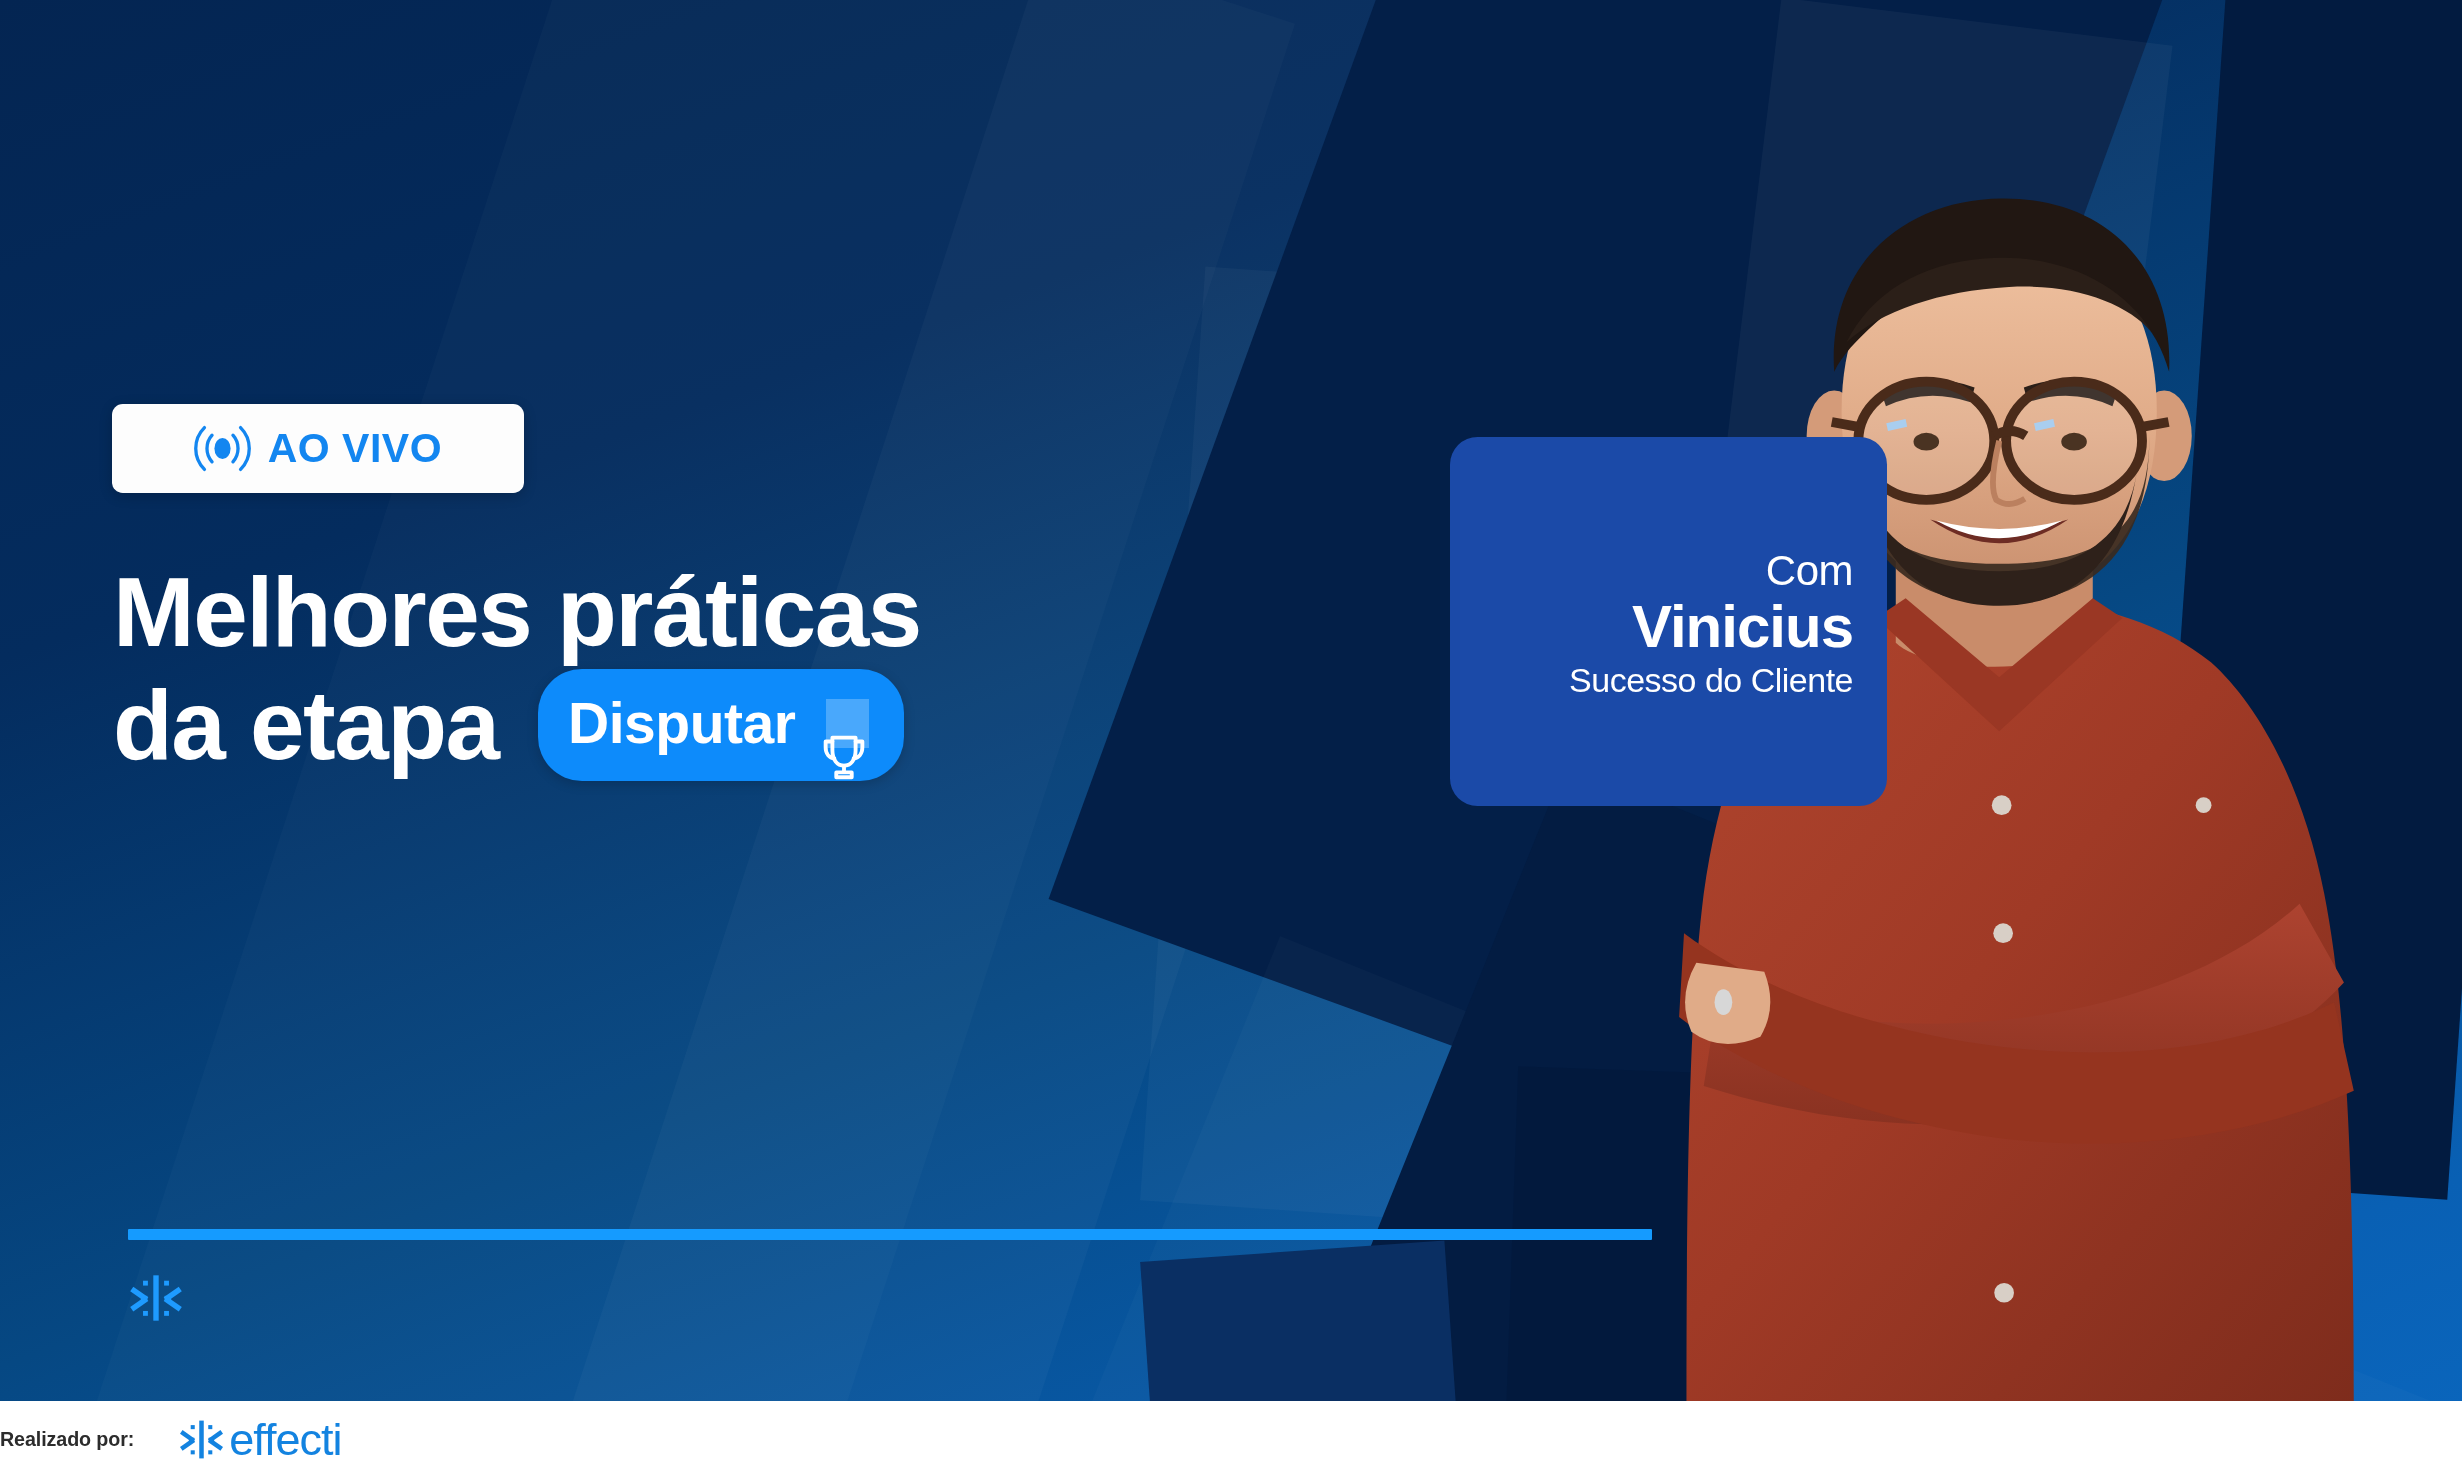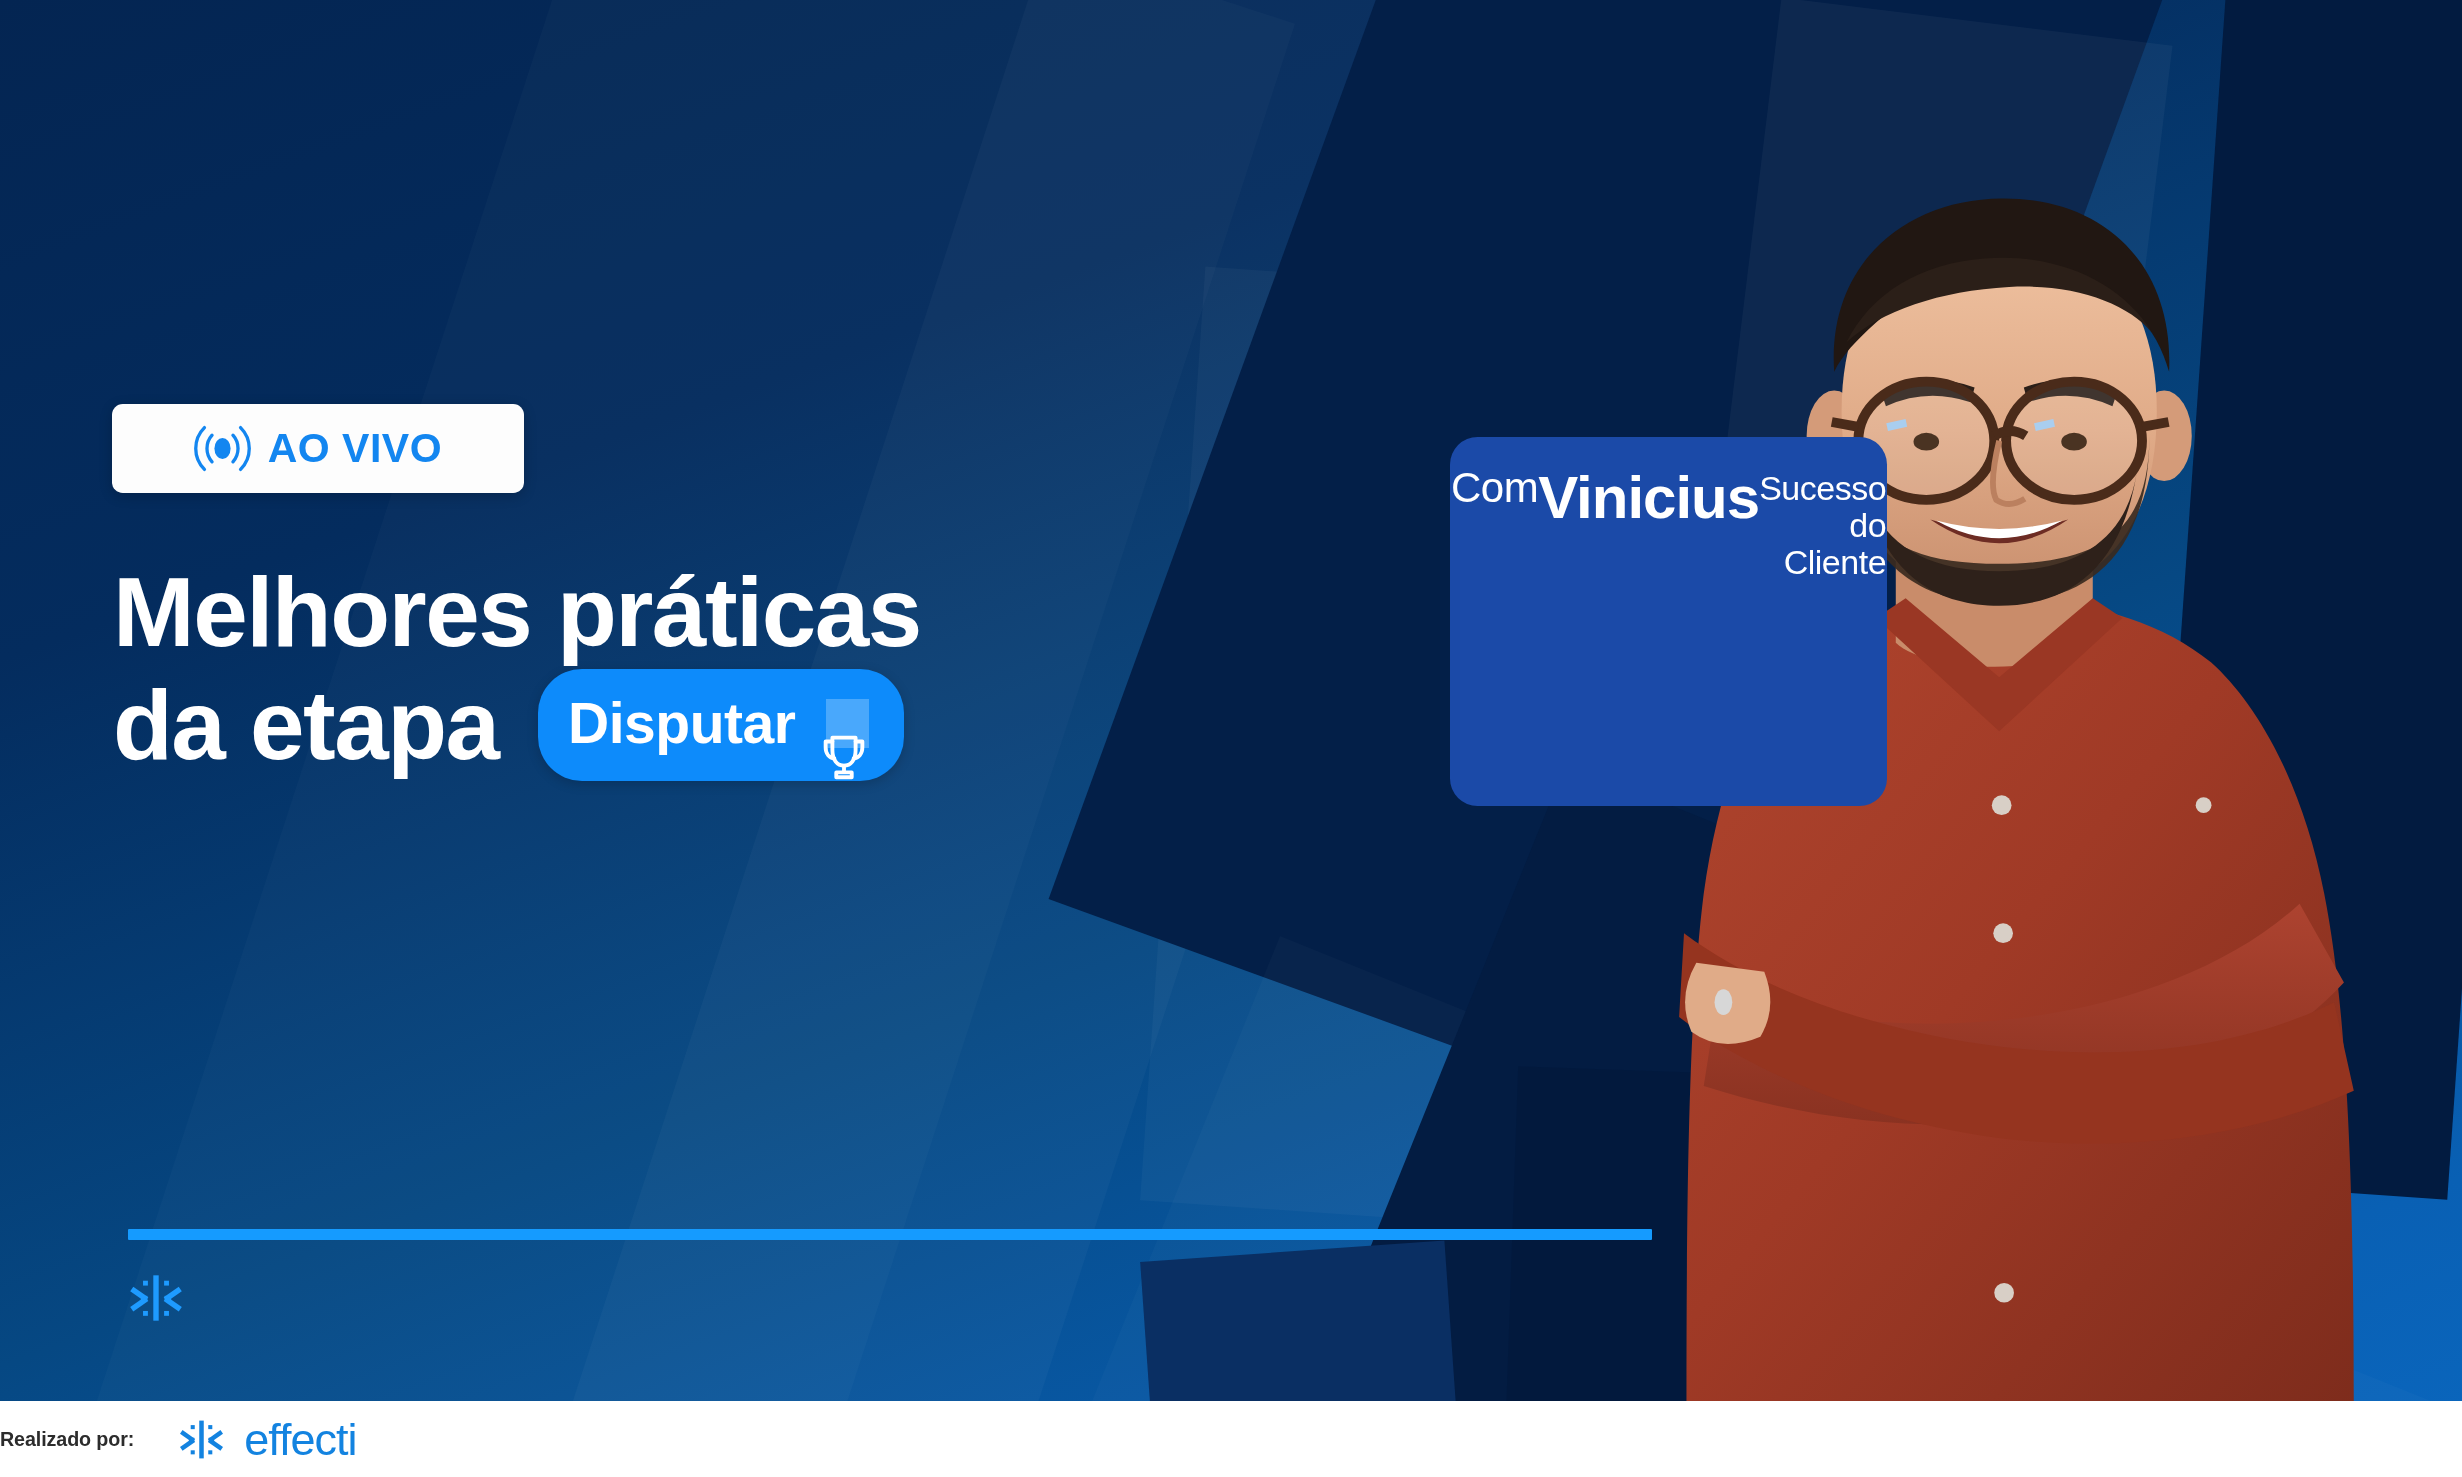--- a/index.html
+++ b/index.html
@@ -106,40 +106,40 @@
   }
 
   
   #mini-mark { position:absolute; left:129px; top:1271px; width:54px; height:54px; }
 
   
   #speaker-card {
     position:absolute; left:1450px; top:437px; width:437px; height:369px;
     background:#1b4aa8; border-radius:27.6px;
     padding:27.6px 34px 22.7px 34px;
-    display:flex; flex-direction:row; justify-content:center;
+    display:flex; flex-direction:column; justify-content:center;
     text-align:right; color:#ffffff;
   }
   #speaker-card .com { font-size:42px; font-weight:400; line-height:1.1; letter-spacing:-0.5px; }
   #speaker-card .nm  { font-size:60px; font-weight:700; line-height:1.02; letter-spacing:-1px; margin-top:2px; }
   #speaker-card .role{ font-size:34px; font-weight:400; line-height:1.1; letter-spacing:-0.5px; margin-top:5px; }
 
   
   #portrait { position:absolute; left:1487px; top:96px; width:985px; height:1310px; }
 
   
   #footer {
     position:absolute; left:0; top:1401px; width:2627px; height:77px;
     background:#ffffff; display:flex; align-items:center;
   }
   #footer .made-by {
     color:#2c2c2c; font-size:19.7px; font-weight:700; letter-spacing:-0.1px;
     white-space:nowrap;
   }
-  #brand-lockup { display:flex; align-items:center; gap:20px; margin-left:45px; }
+  #brand-lockup { display:flex; align-items:center; gap:5px; margin-left:45px; }
   #brand-mark { width:45px; height:45px; flex:0 0 auto; }
   #brand-word { color:#1383e0; font-size:45px; font-weight:500; line-height:1; letter-spacing:-1px; }
 </style>
 </head>
 <body>
 
 <div id="stage">
 
   <div id="banner">
 

